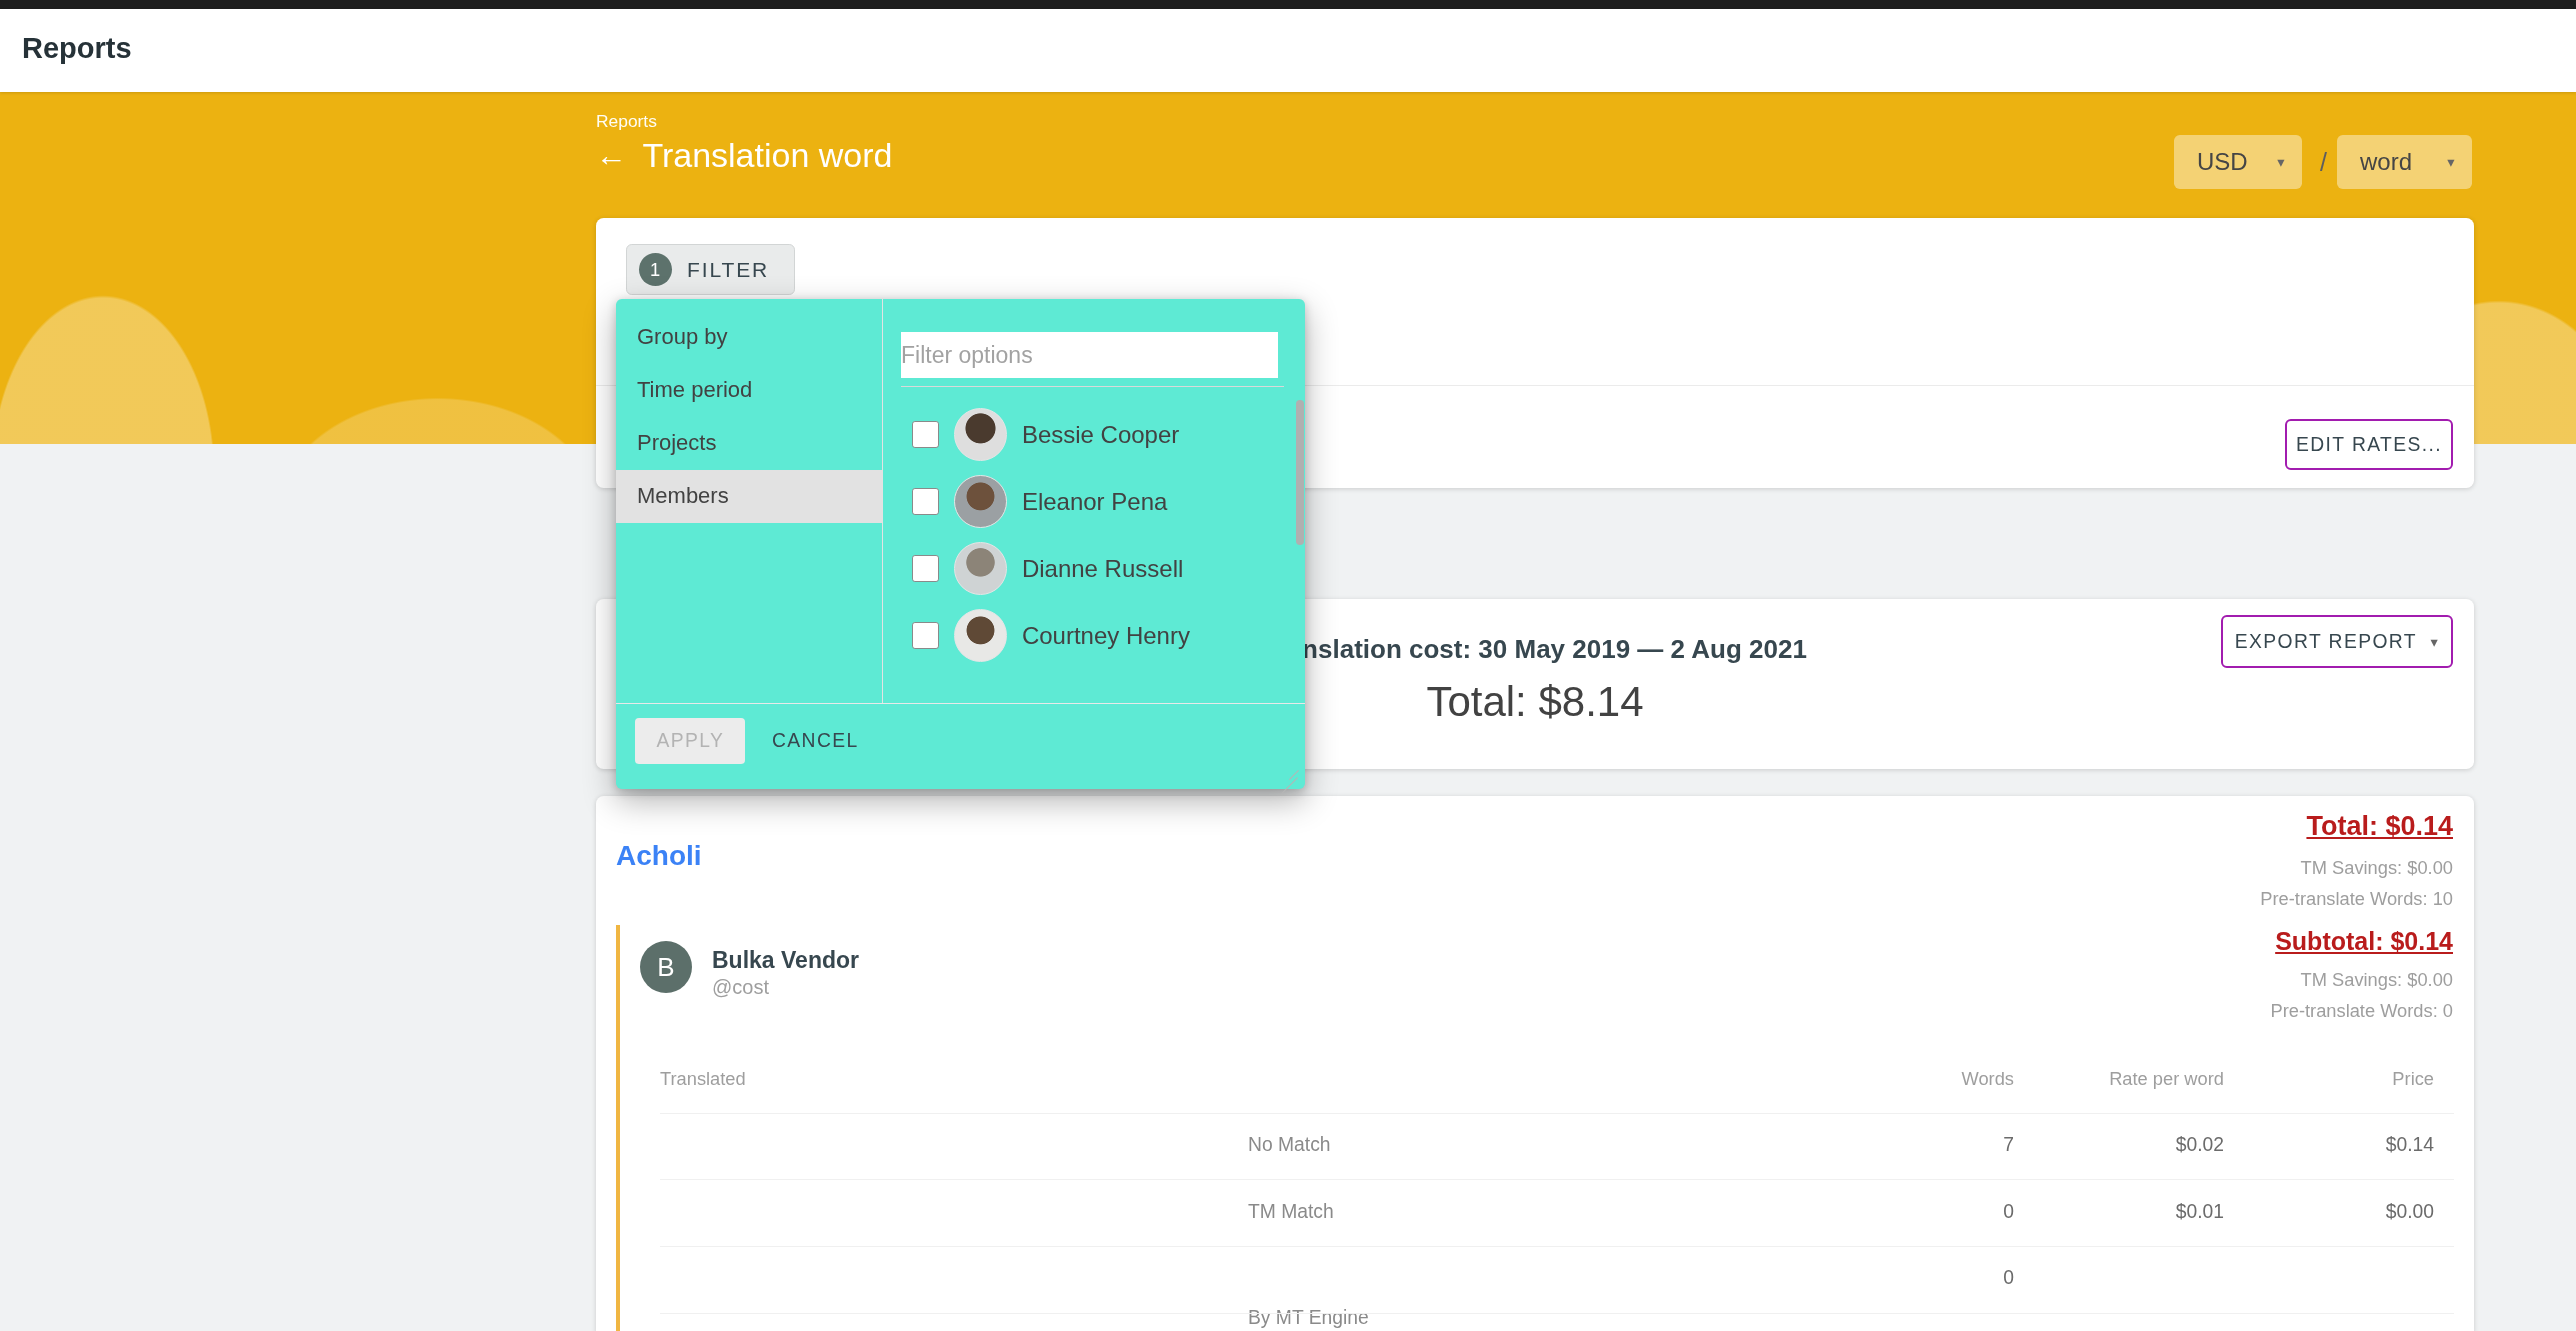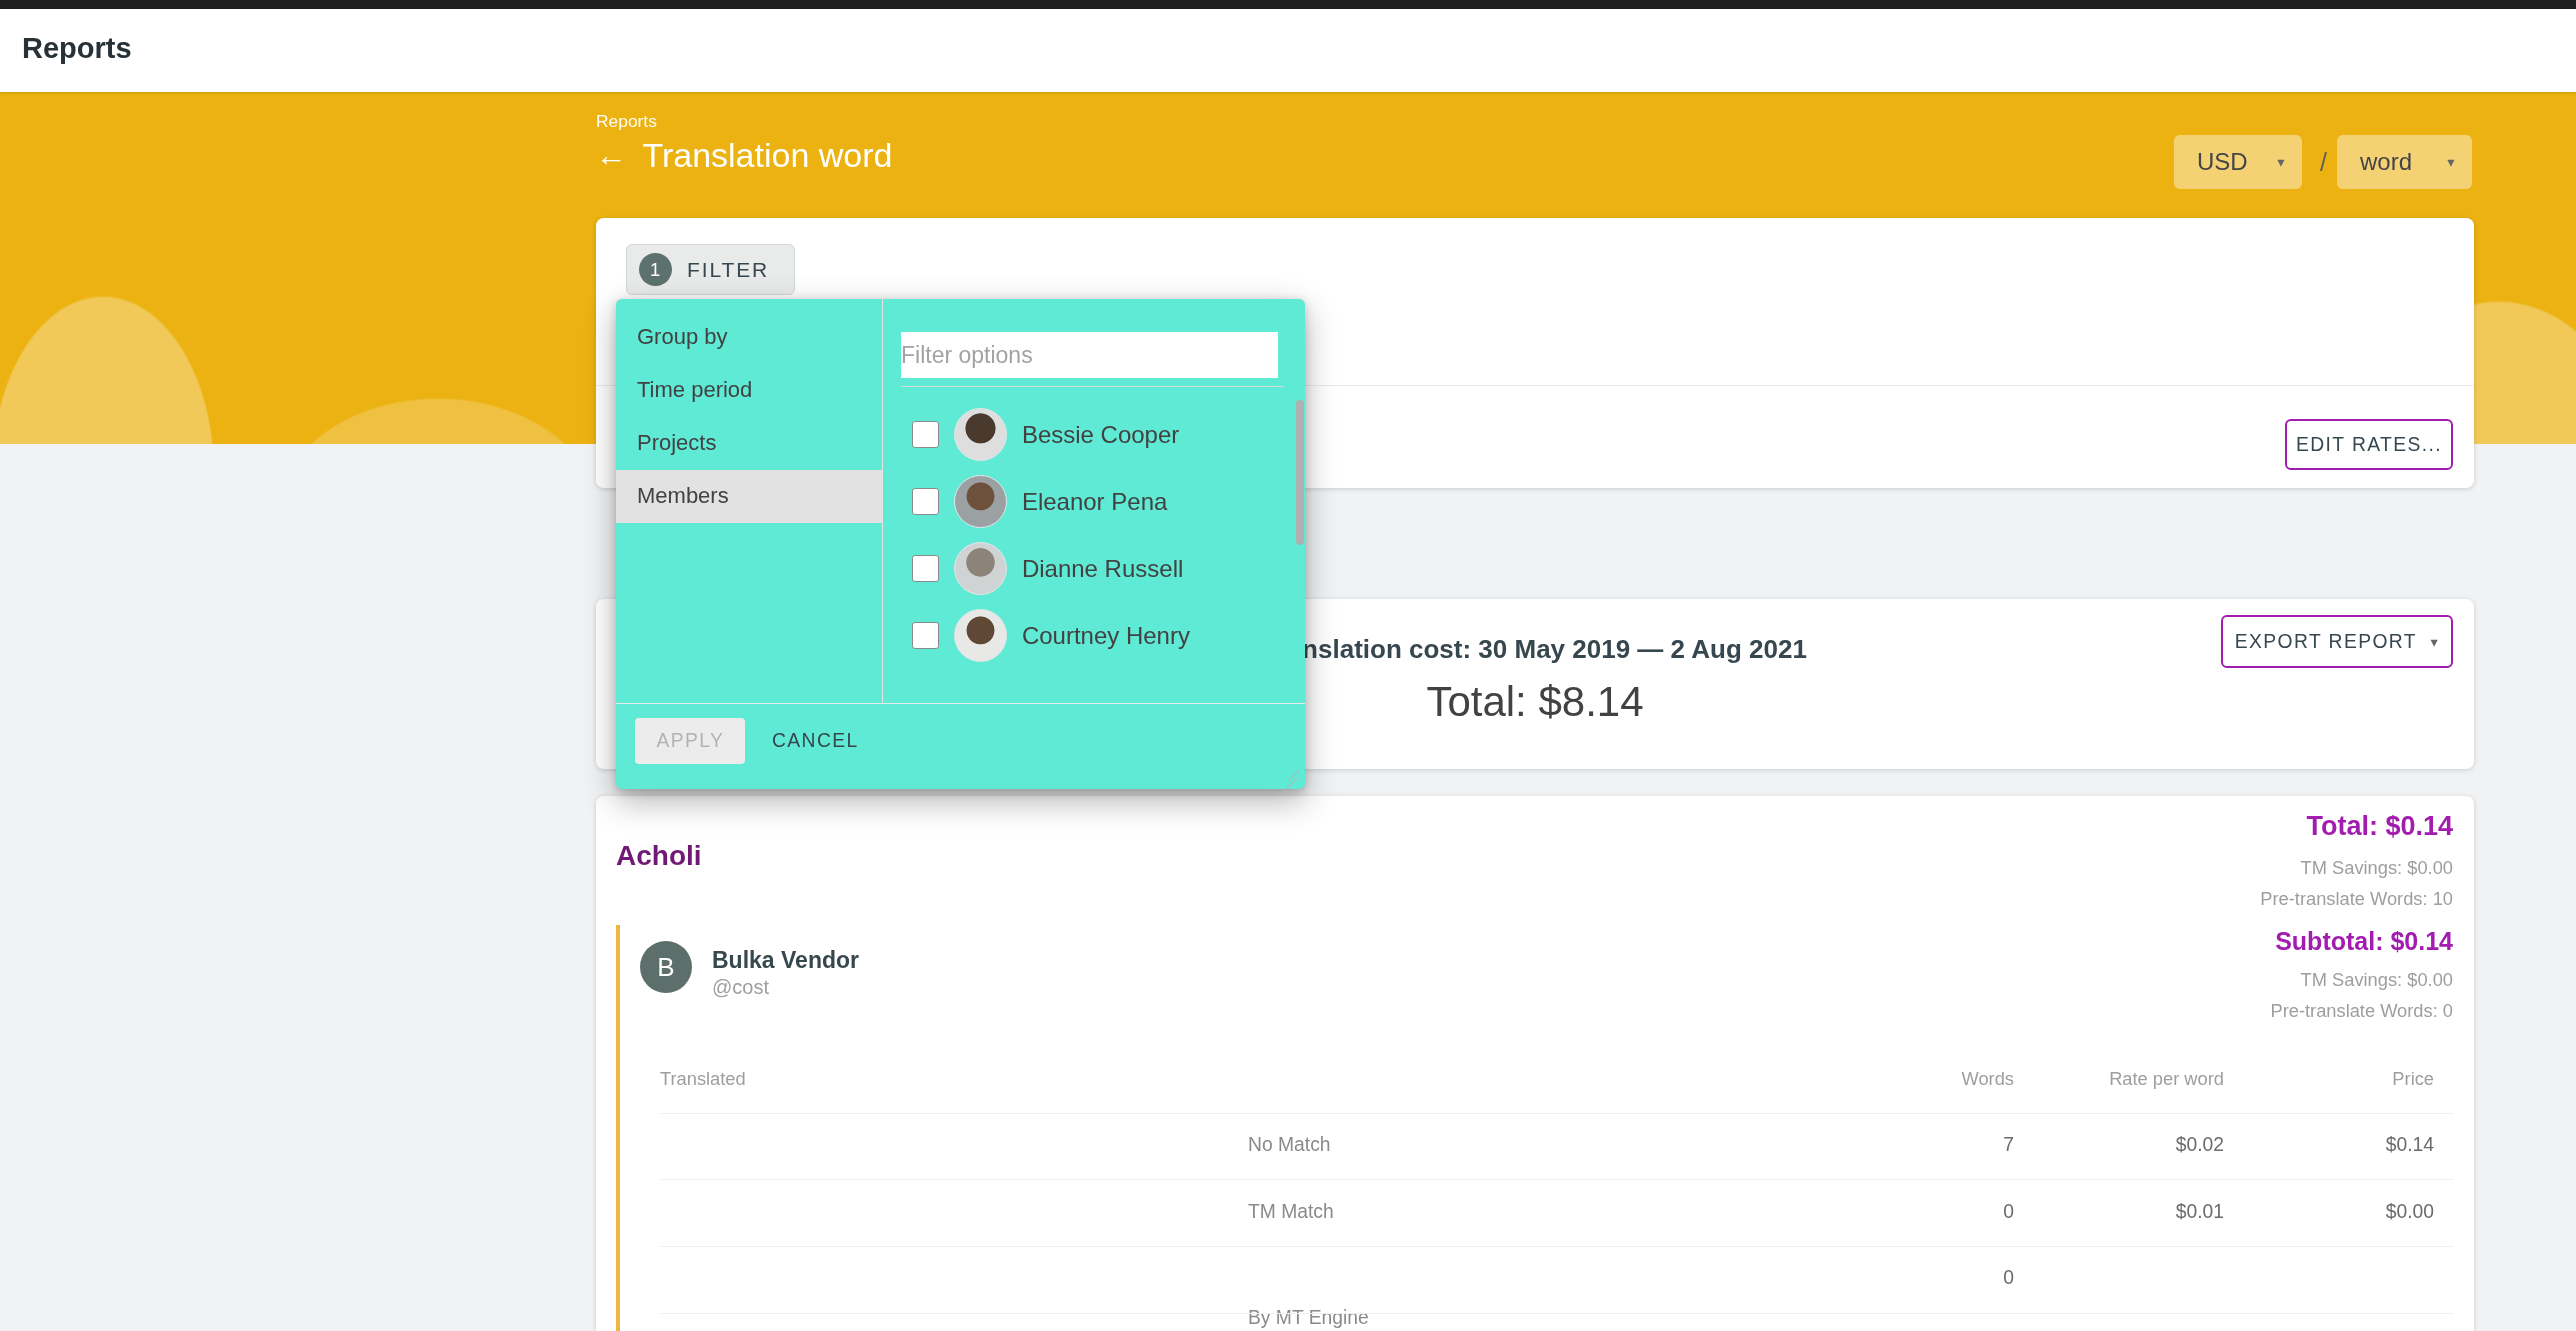--- a/index.html
+++ b/index.html
@@ -61,23 +61,23 @@
   #edit-rates-btn { right:21px; top:201px; width:168px; height:51px; }
   #export-btn { right:21px; top:16.4px; width:232px; height:53px; }
 
   
   #report-title { position:absolute; left:0; right:0; top:35px; text-align:center;
     font-size:26px; font-weight:700; color:#37474f; }
   #report-total { position:absolute; left:0; right:0; top:79px; text-align:center;
     font-size:42px; color:#424242; }
 
   
-  #lang-title { position:absolute; left:20px; top:44px; font-size:28px; font-weight:700; color:#701a75;text-align:center; }
+  #lang-title { position:absolute; left:20px; top:44px; font-size:28px; font-weight:700; color:#3b82f6;text-align:center; }
   .r-line { position:absolute; right:21px; text-align:right; }
-  .r-big { font-size:27px; font-weight:700; color:#a21caf; }
+  .r-big { font-size:27px; font-weight:700; color:#b91c1c;text-decoration:underline; }
   .r-sm { font-size:18.3px; color:#9e9e9e; }
   #vendor-border { position:absolute; left:20px; top:129px; width:3.9px; height:407px; background:#f0b642; }
   #vendor-avatar { position:absolute; left:44px; top:145px; width:52px; height:52px; border-radius:50%;
     background:#5c6f6a; color:#fff; font-size:26px; display:flex; align-items:center; justify-content:center; }
   #vendor-name { position:absolute; left:116px; top:151px; font-size:23px; font-weight:700; color:#37474f; }
   #vendor-handle { position:absolute; left:116px; top:180px; font-size:20px; color:#9e9e9e; }
 
   
   .th { position:absolute; top:272px; font-size:18.3px; color:#9e9e9e; }
   .col-words { right:460px; } .col-rate { right:250px; } .col-price { right:40px; }

